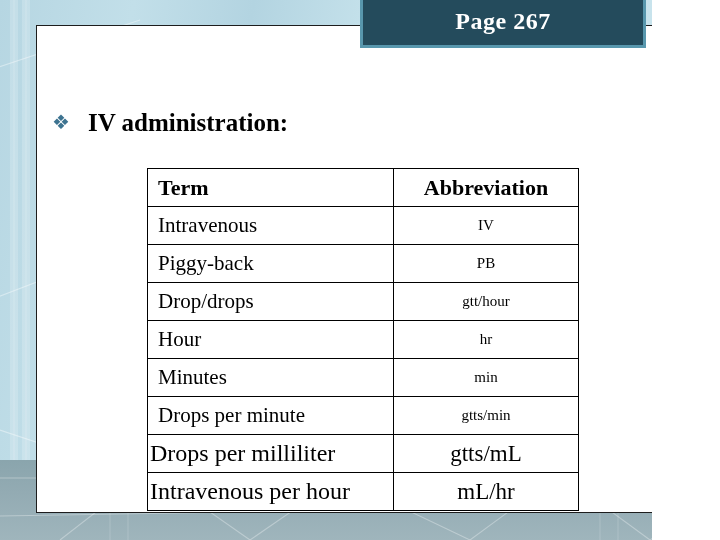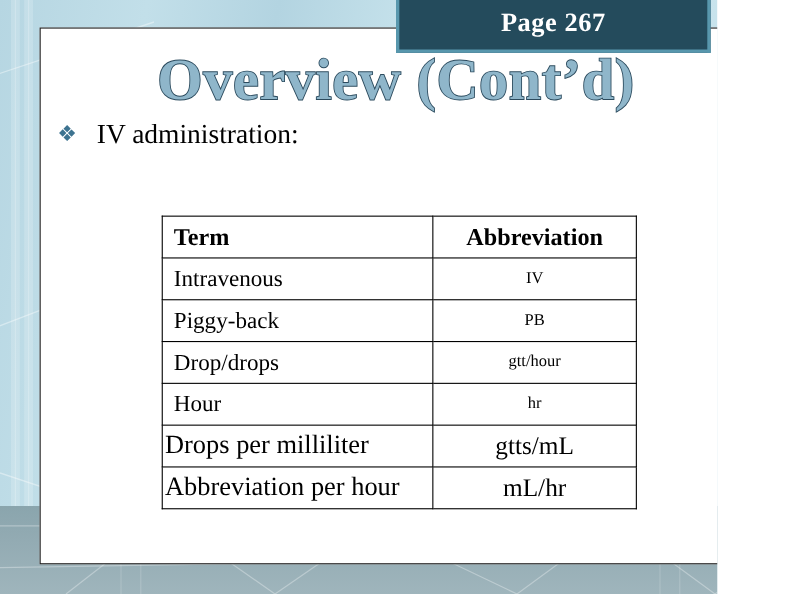--- a/index.html
+++ b/index.html
@@ -140,27 +140,27 @@
   .bullet-glyph {
     color: #3d7390;
     font-size: 20px;
     line-height: 1.45;
     margin-right: 2px;
     flex: 0 0 auto;
   }
   .bullet-text {
     display: block;
   }
-  .bullet-text .l2 { display: block; padding-left: 16px; }
+  .bullet-text .l2 { display: block; padding-left: 16px; font-weight: bold; }
 
   
   .iv-table {
     position: absolute;
     left: 147px;
-    top: 196px;
+    top: 168px;
     width: 431px;
     border-collapse: collapse;
     table-layout: fixed;
     z-index: 3;
   }
   .iv-table col.c1 { width: 246px; }
   .iv-table col.c2 { width: 185px; }
   .iv-table th,
   .iv-table td {
     border: 1.6px solid #000000;
@@ -236,23 +236,20 @@
       </g>
     </svg>
   </div>
 
   <div class="panel"></div>
 
   <div class="page-tab">
     <span class="page-tab-label">Page 267</span>
   </div>
 
-  <div class="title">
-    <span class="title-text">Overview (Cont’d)</span>
-  </div>
 
   <div class="body-block">
     <div class="bullet-line">
       <span class="bullet-glyph">❖</span>
       <span class="bullet-text">
         <span class="l2">IV administration:</span>
       </span>
     </div>
   </div>
 
@@ -277,24 +274,32 @@
         <td class="abbr">PB</td>
       </tr>
       <tr>
         <td class="term">Drop/drops</td>
         <td class="abbr">gtt/hour</td>
       </tr>
       <tr>
         <td class="term">Hour</td>
         <td class="abbr">hr</td>
       </tr>
+      <tr>
+        <td class="term">Minutes</td>
+        <td class="abbr">min</td>
+      </tr>
+      <tr>
+        <td class="term">Drops per minute</td>
+        <td class="abbr">gtts/min</td>
+      </tr>
       <tr class="big">
         <td class="term">Drops per milliliter</td>
         <td class="abbr">gtts/mL</td>
       </tr>
       <tr class="big">
-        <td class="term">Abbreviation per hour</td>
+        <td class="term">Intravenous per hour</td>
         <td class="abbr">mL/hr</td>
       </tr>
     </tbody>
   </table>
 
 </div>
 
 </body></html>

